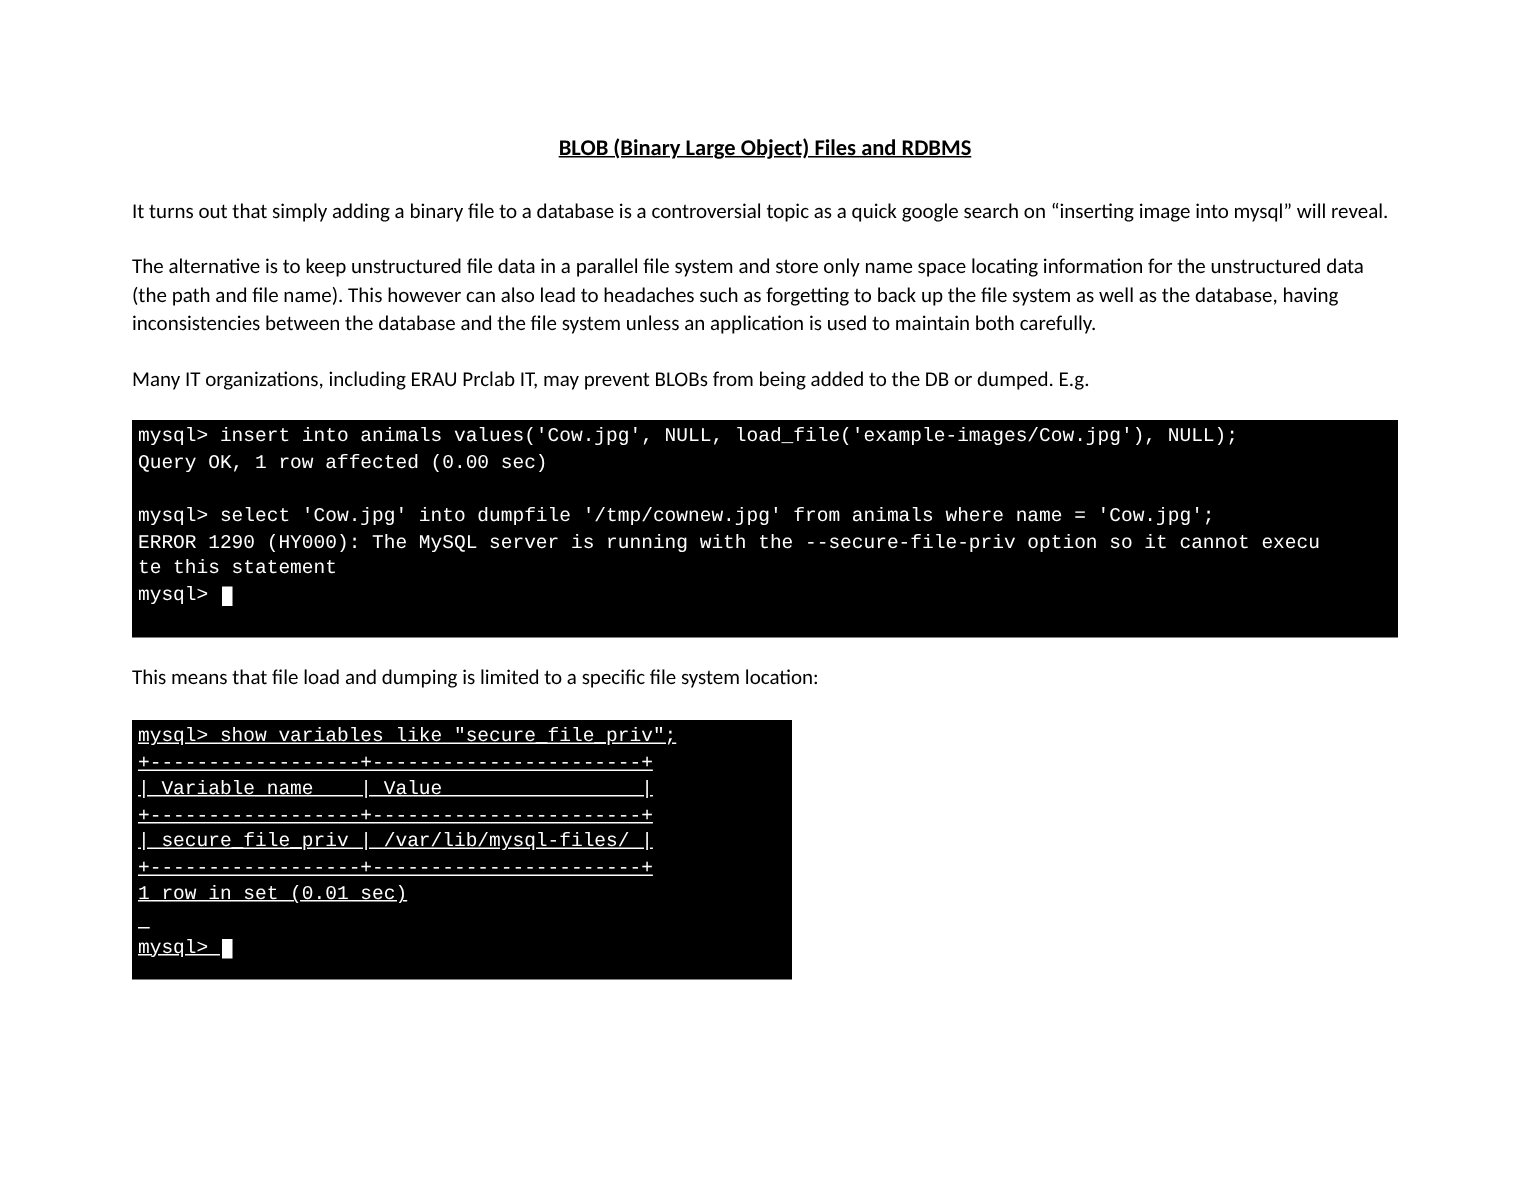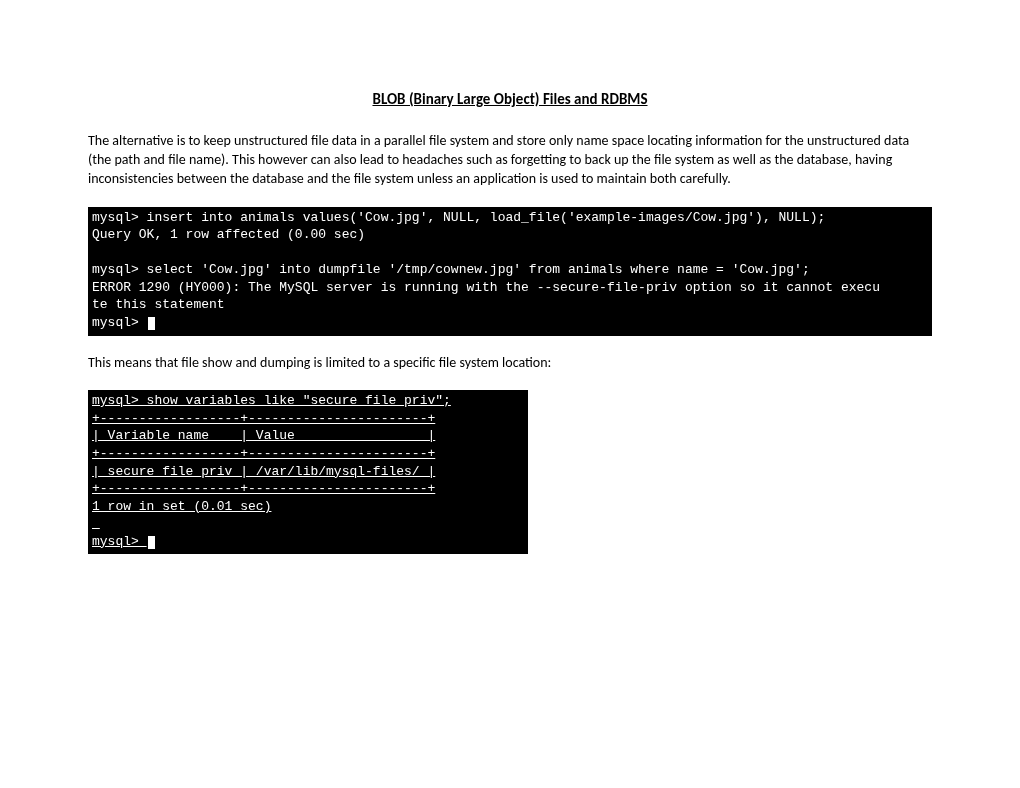--- a/index.html
+++ b/index.html
@@ -27,21 +27,21 @@
     font-size: 14px;
     line-height: 1.35;
     margin: 0 0 18px 0;
   }
   .terminal {
     background: #000;
     color: #fff;
     font-family: "Courier New", monospace;
     font-size: 13px;
     line-height: 1.35;
-    padding: 2px 4px 4px 4px;
+    padding: 2px 4px 20px 4px;
     white-space: pre;
     overflow: hidden;
     margin: 0 0 18px 0;
   }
   .terminal.wide { width: 100%; }
   .terminal.narrow { width: 440px; text-decoration: underline; }
   .cursor {
     display: inline-block;
     width: 7px;
     height: 13px;
@@ -51,21 +51,23 @@
   }
   .term-line { display: block; }
 </style>
 </head>
 <body>
 
 <div class="page">
 
   <h1 class="title">BLOB (Binary Large Object) Files and RDBMS</h1>
 
+  <p class="body">It turns out that simply adding a binary file to a database is a controversial topic as a quick google search on “inserting image into mysql” will reveal.</p>
   <p class="body">The alternative is to keep unstructured file data in a parallel file system and store only name space locating information for the unstructured data (the path and file name).  This however can also lead to headaches such as forgetting to back up the file system as well as the database, having inconsistencies between the database and the file system unless an application is used to maintain both carefully.</p>
+  <p class="body">Many IT organizations, including ERAU Prclab IT, may prevent BLOBs from being added to the DB or dumped.  E.g.</p>
 
   <div class="terminal wide"><span class="term-line">mysql&gt; insert into animals values('Cow.jpg', NULL, load_file('example-images/Cow.jpg'), NULL);</span><span class="term-line">Query OK, 1 row affected (0.00 sec)</span><span class="term-line"> </span><span class="term-line">mysql&gt; select 'Cow.jpg' into dumpfile '/tmp/cownew.jpg' from animals where name = 'Cow.jpg';</span><span class="term-line">ERROR 1290 (HY000): The MySQL server is running with the --secure-file-priv option so it cannot execu</span><span class="term-line">te this statement</span><span class="term-line"><span>mysql&gt; </span><span class="cursor"></span></span></div>
 
-  <p class="body">This means that file show and dumping is limited to a specific file system location:</p>
+  <p class="body">This means that file load and dumping is limited to a specific file system location:</p>
 
   <div class="terminal narrow"><span class="term-line">mysql&gt; show variables like "secure_file_priv";</span><span class="term-line">+------------------+-----------------------+</span><span class="term-line">| Variable_name    | Value                 |</span><span class="term-line">+------------------+-----------------------+</span><span class="term-line">| secure_file_priv | /var/lib/mysql-files/ |</span><span class="term-line">+------------------+-----------------------+</span><span class="term-line">1 row in set (0.01 sec)</span><span class="term-line"> </span><span class="term-line"><span>mysql&gt; </span><span class="cursor"></span></span></div>
 
 </div>
 
 </body></html>

